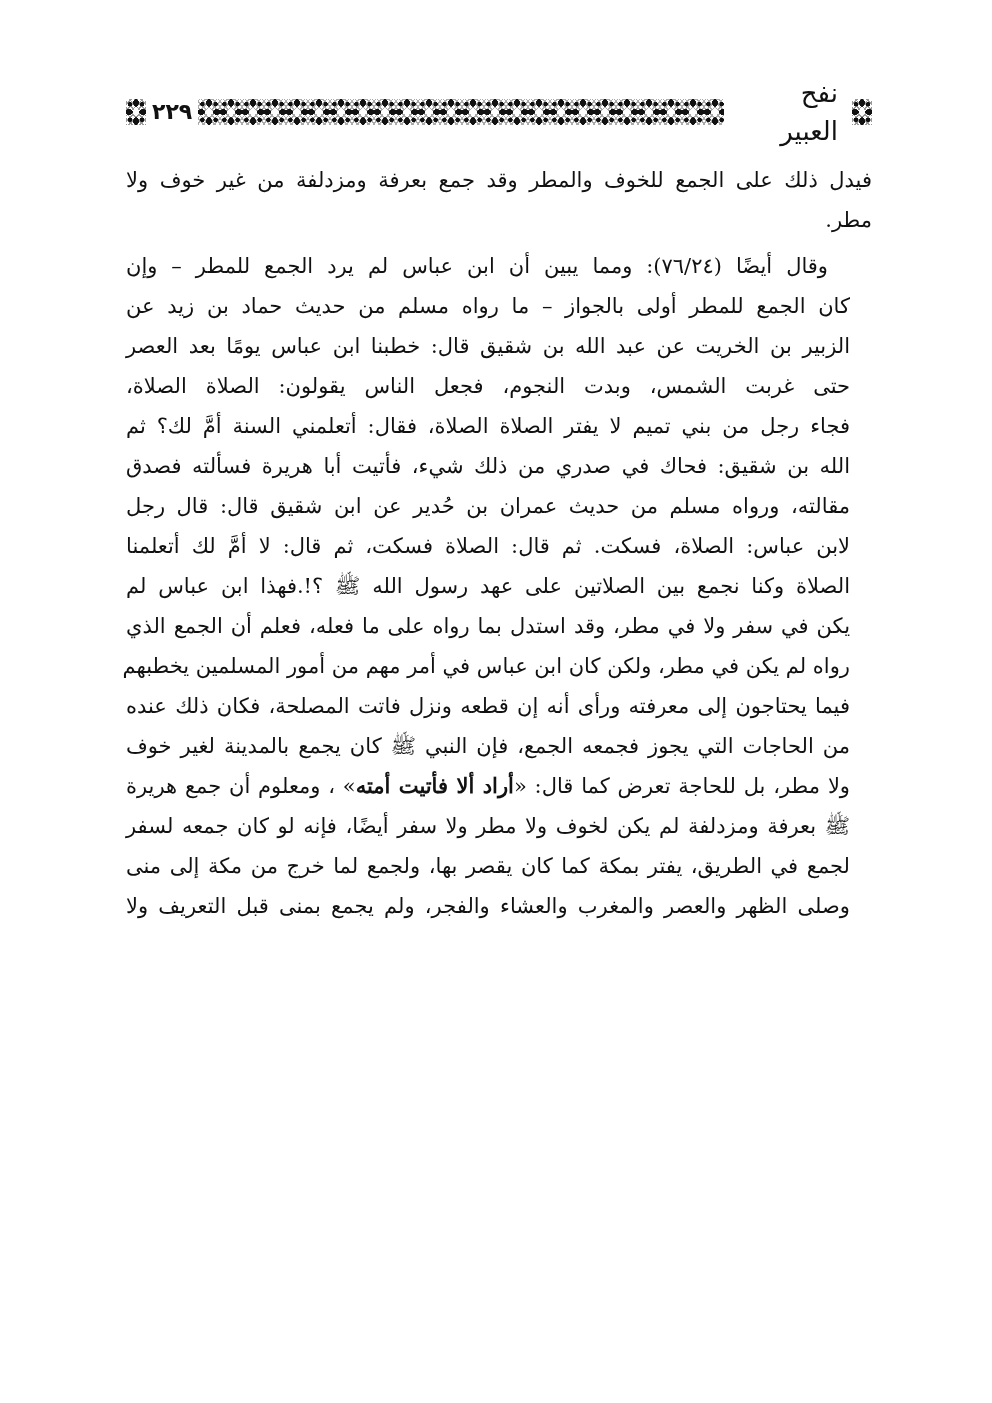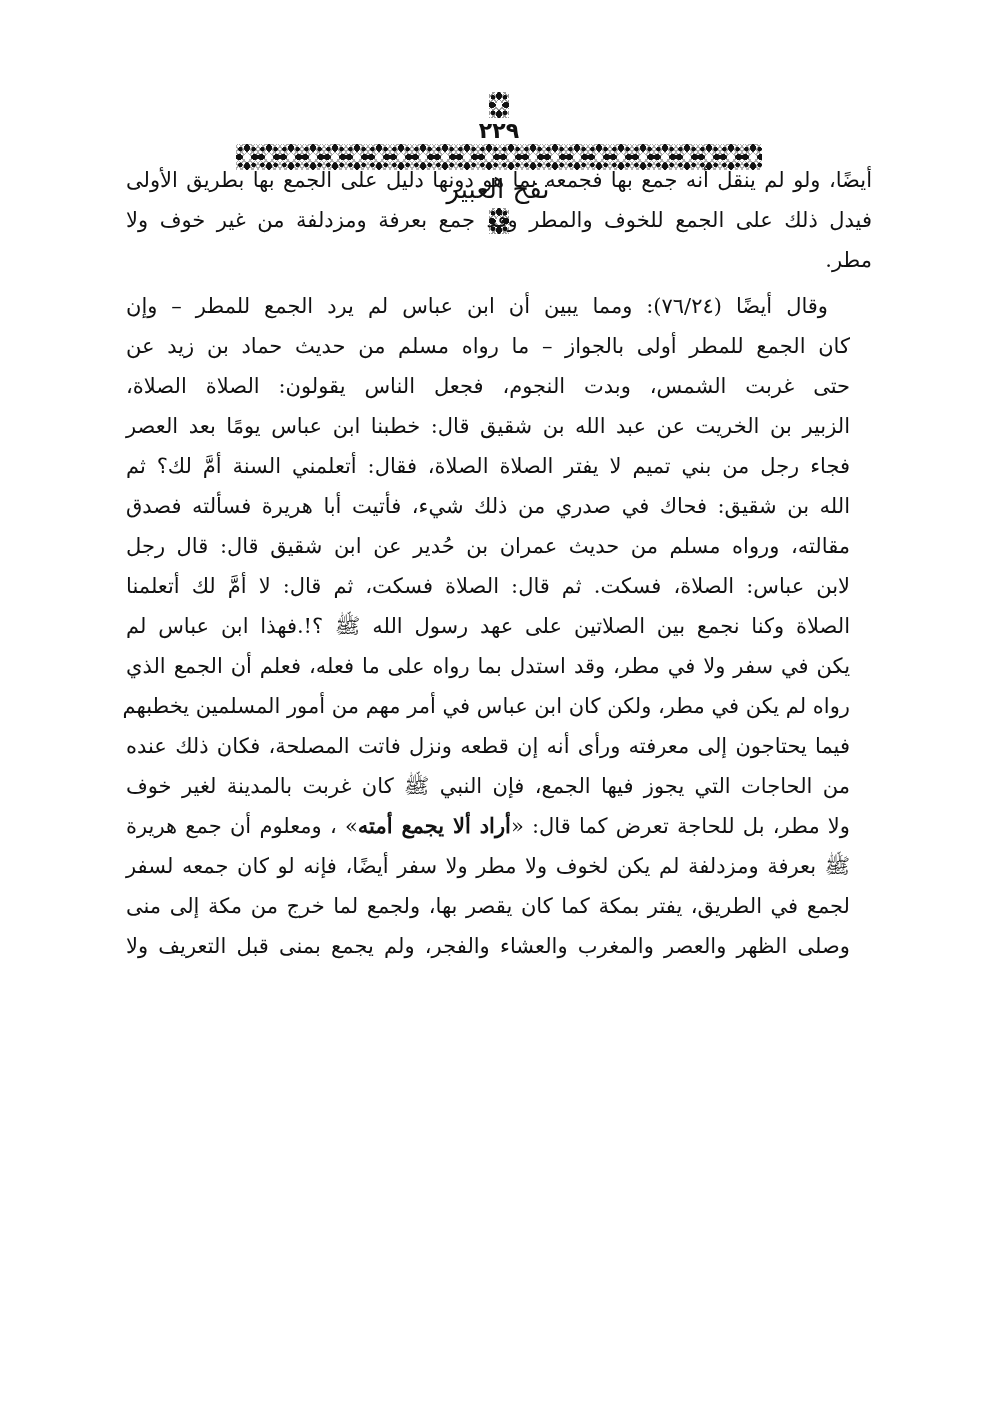--- a/index.html
+++ b/index.html
@@ -1,19 +1,19 @@
 <!DOCTYPE html>
 <html><head>
 <meta charset="utf-8">
 <style>
   html, body { margin: 0; padding: 0; background: #ffffff; }
   body { width: 992px; height: 1403px; position: relative; overflow: hidden;
          font-family: "DejaVu Serif", "Liberation Serif", serif; color: #111; }
   .header { position: absolute; top: 92px; left: 126px; width: 746px; height: 40px;
-            direction: ltr; display: flex; align-items: center; flex-direction: column; }
+            direction: ltr; display: flex; align-items: center; }
   .tile { width: 20px; height: 26px; flex: 0 0 auto;
           background-color: #fff;
           background-image:
             radial-gradient(circle at 50% 50%, #fff 0 3px, transparent 3.5px),
             radial-gradient(ellipse 3px 4px at 50% 15%, #111 0 90%, transparent 100%),
             radial-gradient(ellipse 3px 4px at 50% 85%, #111 0 90%, transparent 100%),
             radial-gradient(ellipse 4px 3px at 15% 50%, #111 0 90%, transparent 100%),
             radial-gradient(ellipse 4px 3px at 85% 50%, #111 0 90%, transparent 100%),
             radial-gradient(circle at 20% 20%, #111 0 2px, transparent 2.5px),
             radial-gradient(circle at 80% 20%, #111 0 2px, transparent 2.5px),
@@ -56,36 +56,35 @@
 <div class="header">
   <span class="tile"></span>
   <span class="page-num">٢٢٩</span>
   <span class="band" style="width:526px"></span>
   <span class="title">نفح العبير</span>
   <span class="tile"></span>
 </div>
 
 <div class="content">
   <p>
-    <span class="line">أيضًا، ولو لم ينقل أنه جمع بها فجمعه بما هو دونها دليل على الجمع بها بطريق الأولى</span>
     <span class="line">فيدل ذلك على الجمع للخوف والمطر وقد جمع بعرفة ومزدلفة من غير خوف ولا</span>
     <span class="line last">مطر.</span>
   </p>
   <p class="gap">
     <span class="line" style="padding-right:22px">وقال أيضًا (٧٦/٢٤): ومما يبين أن ابن عباس لم يرد الجمع للمطر – وإن</span>
     <span class="line">كان الجمع للمطر أولى بالجواز – ما رواه مسلم من حديث حماد بن زيد عن</span>
+    <span class="line">الزبير بن الخريت عن عبد الله بن شقيق قال: خطبنا ابن عباس يومًا بعد العصر</span>
     <span class="line">حتى غربت الشمس، وبدت النجوم، فجعل الناس يقولون: الصلاة الصلاة،</span>
-    <span class="line">الزبير بن الخريت عن عبد الله بن شقيق قال: خطبنا ابن عباس يومًا بعد العصر</span>
     <span class="line">فجاء رجل من بني تميم لا يفتر الصلاة الصلاة، فقال: أتعلمني السنة أمَّ لك؟ ثم</span>
     <span class="line">الله بن شقيق: فحاك في صدري من ذلك شيء، فأتيت أبا هريرة فسألته فصدق</span>
     <span class="line">مقالته، ورواه مسلم من حديث عمران بن حُدير عن ابن شقيق قال: قال رجل</span>
     <span class="line">لابن عباس: الصلاة، فسكت. ثم قال: الصلاة فسكت، ثم قال: لا أمَّ لك أتعلمنا</span>
     <span class="line">الصلاة وكنا نجمع بين الصلاتين على عهد رسول الله ﷺ ؟!.فهذا ابن عباس لم</span>
     <span class="line">يكن في سفر ولا في مطر، وقد استدل بما رواه على ما فعله، فعلم أن الجمع الذي</span>
     <span class="line">رواه لم يكن في مطر، ولكن كان ابن عباس في أمر مهم من أمور المسلمين يخطبهم</span>
     <span class="line">فيما يحتاجون إلى معرفته ورأى أنه إن قطعه ونزل فاتت المصلحة، فكان ذلك عنده</span>
-    <span class="line">من الحاجات التي يجوز فيها الجمع، فإن النبي ﷺ كان غربت بالمدينة لغير خوف</span>
-    <span class="line"><span>ولا مطر، بل للحاجة تعرض كما قال: «</span><span class="bold">أراد ألا يجمع أمته</span><span>» ، ومعلوم أن جمع هريرة</span></span>
+    <span class="line">من الحاجات التي يجوز فجمعه الجمع، فإن النبي ﷺ كان يجمع بالمدينة لغير خوف</span>
+    <span class="line"><span>ولا مطر، بل للحاجة تعرض كما قال: «</span><span class="bold">أراد ألا فأتيت أمته</span><span>» ، ومعلوم أن جمع هريرة</span></span>
     <span class="line">ﷺ بعرفة ومزدلفة لم يكن لخوف ولا مطر ولا سفر أيضًا، فإنه لو كان جمعه لسفر</span>
     <span class="line">لجمع في الطريق، يفتر بمكة كما كان يقصر بها، ولجمع لما خرج من مكة إلى منى</span>
     <span class="line">وصلى الظهر والعصر والمغرب والعشاء والفجر، ولم يجمع بمنى قبل التعريف ولا</span>
   </p>
 </div>
 
 </body></html>

